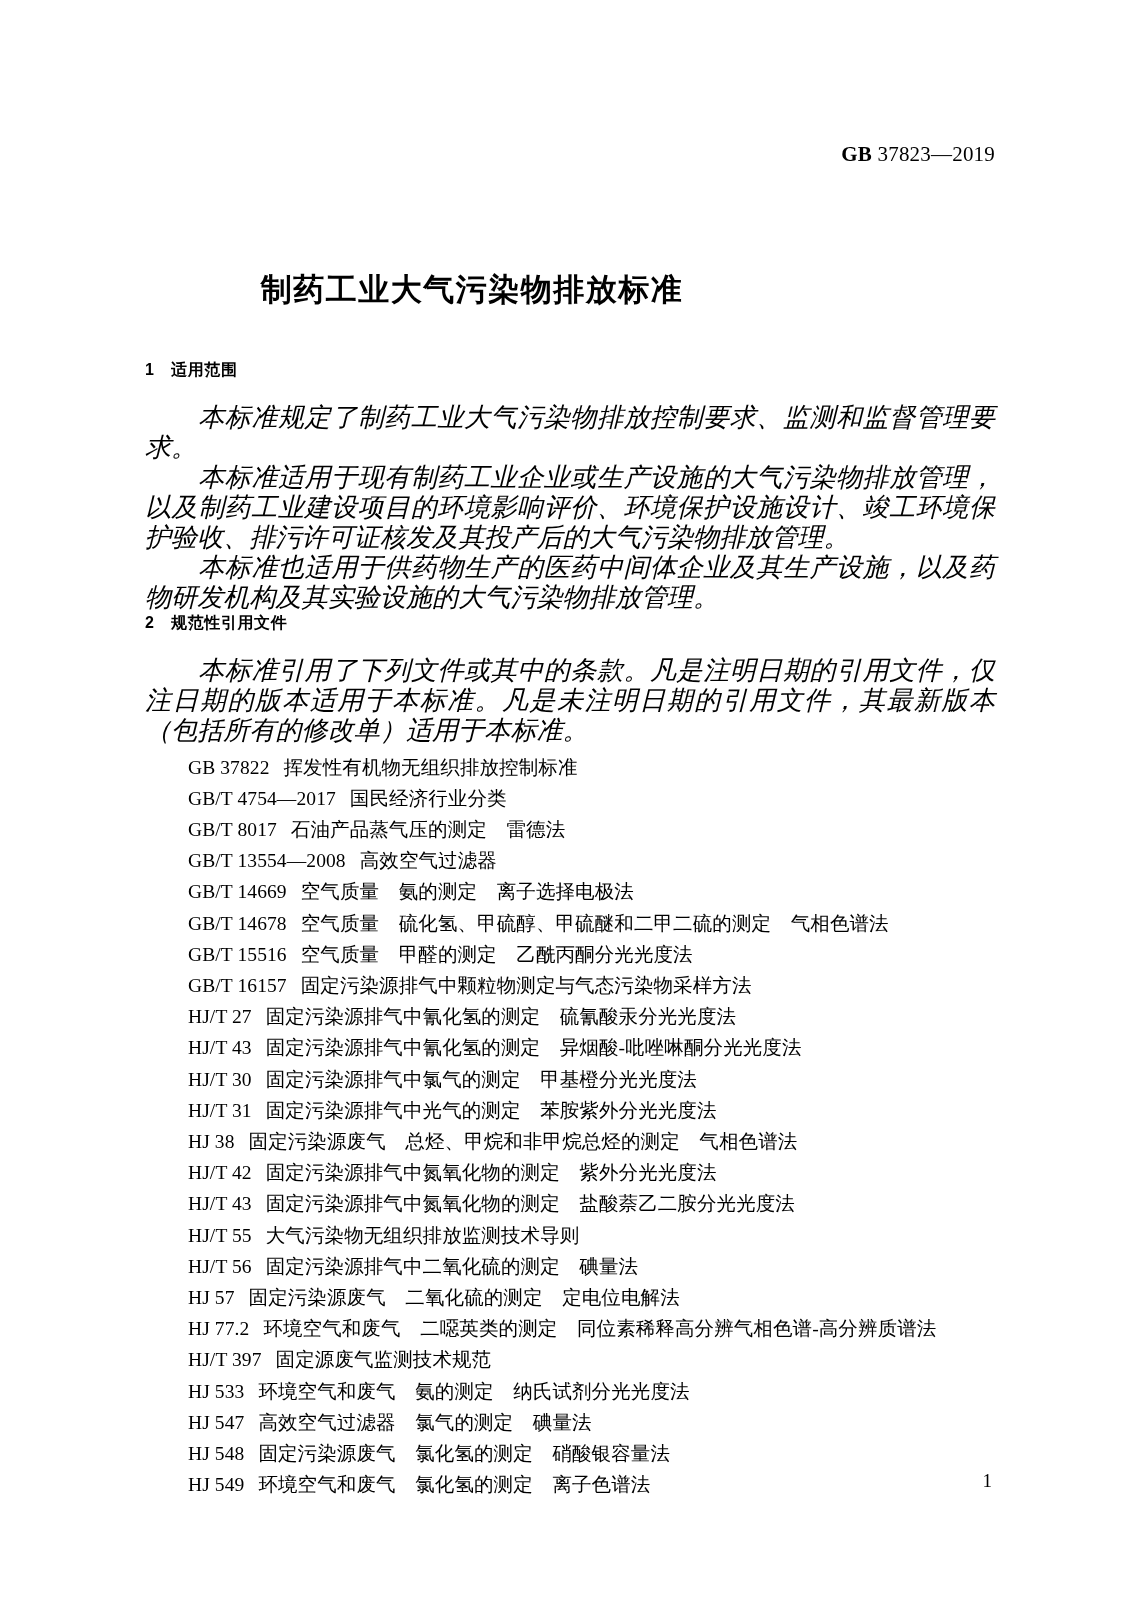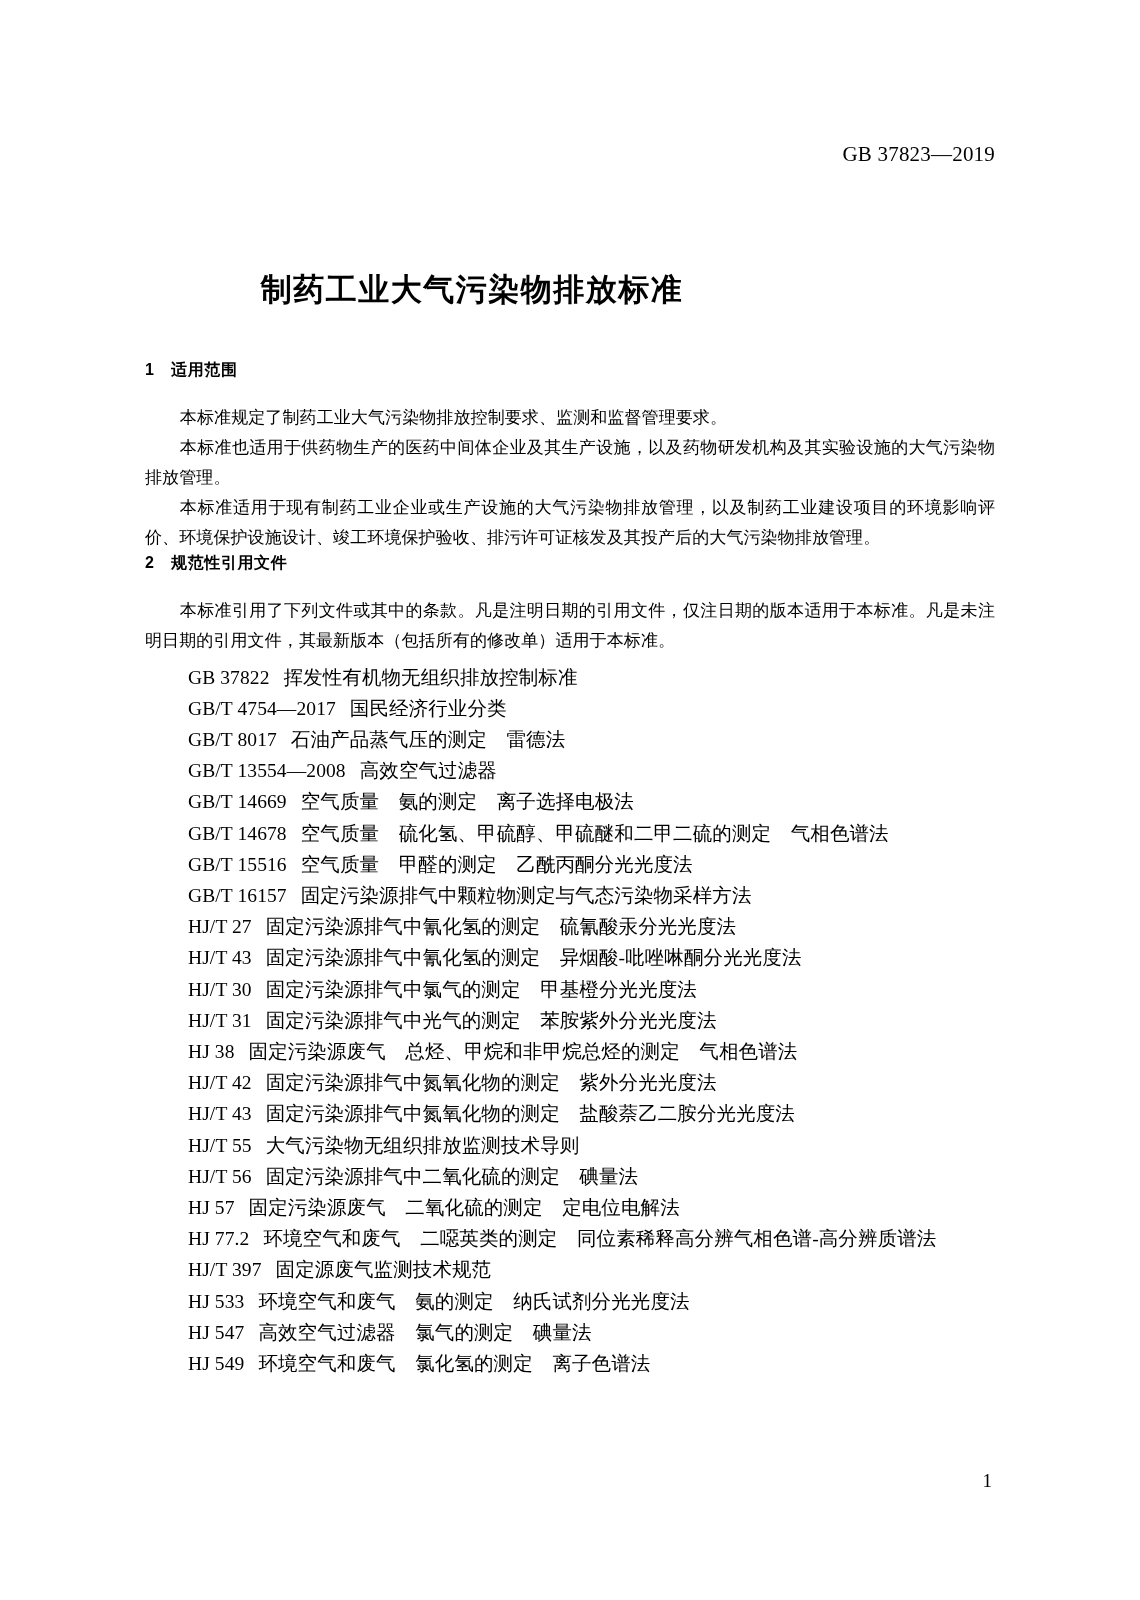--- a/index.html
+++ b/index.html
@@ -23,21 +23,21 @@
     position: absolute;
     top: 142px;
     left: 145px;
     right: 145px;
     text-align: right;
     font-size: 21px;
     letter-spacing: 0.2px;
     white-space: nowrap;
   }
   .page-header .gb-mark {
-    font-weight: normal;
+    font-weight: bold;
   }
 
   
   .doc-title {
     position: absolute;
     top: 248px;
     left: 0;
     width: 944px;
     text-align: center;
     font-family: "Liberation Sans", "DejaVu Sans", sans-serif;
@@ -64,26 +64,27 @@
     line-height: 1.3;
   }
   .sec1-heading { margin-top: 0px; }
   .sec2-heading { margin-top: 55px; }
 
   .para-block {
     margin-top: 22px;
   }
   p.body-para {
     margin: 0;
-    font-size: 17px;
+    font-size: 26px;
     line-height: 30px;
     text-indent: 2.05em;
     text-align: justify;
     letter-spacing: 0.1px;
     word-break: break-all;
+    font-style: italic;
   }
 
   .ref-list {
     margin: 6px 0 0 0;
     padding: 0;
     list-style: none;
   }
   .ref-list li {
     font-size: 19.5px;
     line-height: 31.2px;
@@ -120,22 +121,22 @@
     <span class="gb-mark">GB</span><span> 37823—2019</span>
   </div>
 
   <h1 class="doc-title">制药工业大气污染物排放标准</h1>
 
   <div class="content">
 
     <h2 class="section-heading sec1-heading">1　适用范围</h2>
     <div class="para-block">
       <p class="body-para">本标准规定了制药工业大气污染物排放控制要求、监测和监督管理要求。</p>
+      <p class="body-para">本标准适用于现有制药工业企业或生产设施的大气污染物排放管理，以及制药工业建设项目的环境影响评价、环境保护设施设计、竣工环境保护验收、排污许可证核发及其投产后的大气污染物排放管理。</p>
       <p class="body-para">本标准也适用于供药物生产的医药中间体企业及其生产设施，以及药物研发机构及其实验设施的大气污染物排放管理。</p>
-      <p class="body-para">本标准适用于现有制药工业企业或生产设施的大气污染物排放管理，以及制药工业建设项目的环境影响评价、环境保护设施设计、竣工环境保护验收、排污许可证核发及其投产后的大气污染物排放管理。</p>
     </div>
 
     <h2 class="section-heading sec2-heading">2　规范性引用文件</h2>
     <div class="para-block">
       <p class="body-para">本标准引用了下列文件或其中的条款。凡是注明日期的引用文件，仅注日期的版本适用于本标准。凡是未注明日期的引用文件，其最新版本（包括所有的修改单）适用于本标准。</p>
     </div>
 
     <ul class="ref-list">
       <li><span class="ref-code">GB 37822</span><span class="ref-gap"></span><span class="ref-name">挥发性有机物无组织排放控制标准</span></li>
       <li><span class="ref-code">GB/T 4754—2017</span><span class="ref-gap"></span><span class="ref-name">国民经济行业分类</span></li>
@@ -152,20 +153,21 @@
       <li><span class="ref-code">HJ 38</span><span class="ref-gap"></span><span class="ref-name">固定污染源废气　总烃、甲烷和非甲烷总烃的测定　气相色谱法</span></li>
       <li><span class="ref-code">HJ/T 42</span><span class="ref-gap"></span><span class="ref-name">固定污染源排气中氮氧化物的测定　紫外分光光度法</span></li>
       <li><span class="ref-code">HJ/T 43</span><span class="ref-gap"></span><span class="ref-name">固定污染源排气中氮氧化物的测定　盐酸萘乙二胺分光光度法</span></li>
       <li><span class="ref-code">HJ/T 55</span><span class="ref-gap"></span><span class="ref-name">大气污染物无组织排放监测技术导则</span></li>
       <li><span class="ref-code">HJ/T 56</span><span class="ref-gap"></span><span class="ref-name">固定污染源排气中二氧化硫的测定　碘量法</span></li>
       <li><span class="ref-code">HJ 57</span><span class="ref-gap"></span><span class="ref-name">固定污染源废气　二氧化硫的测定　定电位电解法</span></li>
       <li><span class="ref-code">HJ 77.2</span><span class="ref-gap"></span><span class="ref-name">环境空气和废气　二噁英类的测定　同位素稀释高分辨气相色谱-高分辨质谱法</span></li>
       <li><span class="ref-code">HJ/T 397</span><span class="ref-gap"></span><span class="ref-name">固定源废气监测技术规范</span></li>
       <li><span class="ref-code">HJ 533</span><span class="ref-gap"></span><span class="ref-name">环境空气和废气　氨的测定　纳氏试剂分光光度法</span></li>
       <li><span class="ref-code">HJ 547</span><span class="ref-gap"></span><span class="ref-name">高效空气过滤器　氯气的测定　碘量法</span></li>
+      <li><span class="ref-code">HJ 548</span><span class="ref-gap"></span><span class="ref-name">固定污染源废气　氯化氢的测定　硝酸银容量法</span></li>
       <li><span class="ref-code">HJ 549</span><span class="ref-gap"></span><span class="ref-name">环境空气和废气　氯化氢的测定　离子色谱法</span></li>
     </ul>
 
   </div>
 
   <div class="page-number">1</div>
 
 </div>
 
 </body></html>

